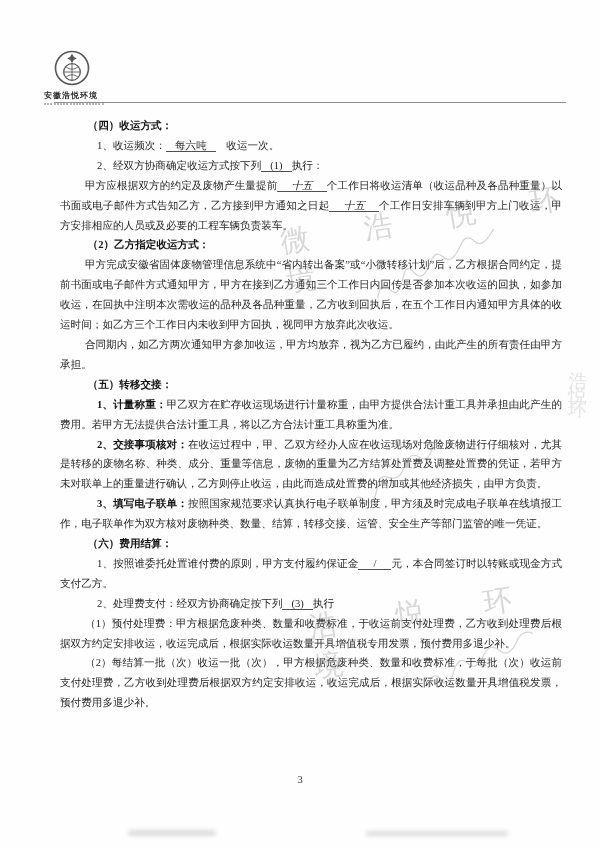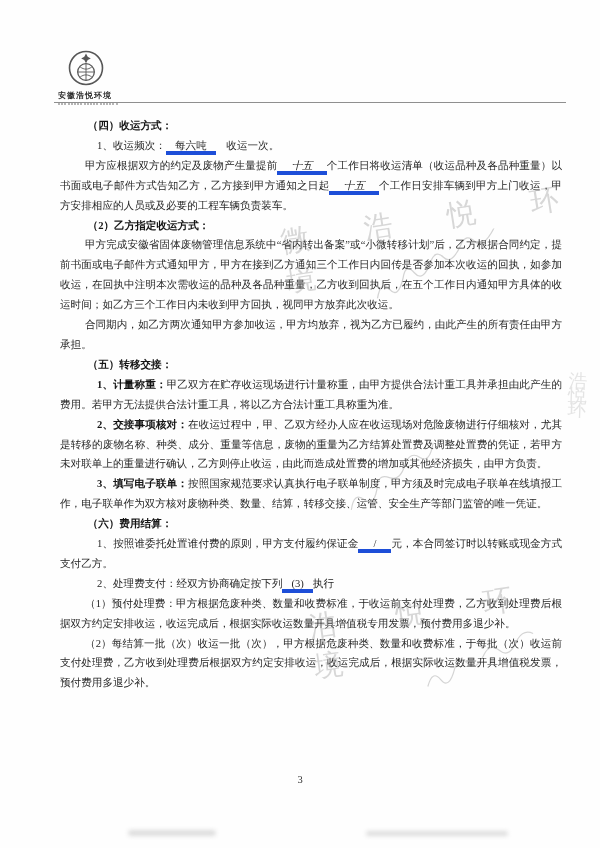--- a/index.html
+++ b/index.html
@@ -5,39 +5,39 @@
   html,body { margin:0; padding:0; }
   body {
     width:600px; height:848px;
     background:#ffffff;
     font-family:"Liberation Serif","DejaVu Serif",serif;
     position:relative; overflow:hidden;
   }
   .page { position:absolute; inset:0; background:#fefefe; }
 
   
-  .logo-wrap { position:absolute; left:58px; top:48px; width:120px; }
+  .logo-wrap { position:absolute; left:44px; top:48px; width:120px; }
   .logo-emblem { display:block; margin-left:8px; opacity:0.85; }
   .logo-name { font-size:8px; font-weight:bold; letter-spacing:1px; color:#2d2d2d;
                margin-top:2px; white-space:nowrap; font-family:"Liberation Sans",sans-serif; }
   .logo-sub { width:60px; height:2.5px; margin-top:1.5px;
               background:repeating-linear-gradient(90deg,#b5b5b5 0 2px,transparent 2px 3.2px); }
   .header-rule { position:absolute; left:54px; right:34px; top:102px; height:1px; background:#8f8f8f; }
 
   
   .doc-body {
     position:absolute; left:60px; top:116px; width:502px;
     font-size:10.6px; line-height:19.9px; color:#262626;
     text-align:justify; text-justify:inter-ideograph;
   }
   .doc-body p { margin:0; text-indent:2.35em; }
   .doc-body p.num  { text-indent:3.5em; }
   .doc-body p.head { text-indent:2.6em; font-weight:bold; color:#141414; }
   .lead  { font-weight:bold; color:#141414; }
-  .blank { border-bottom:4px solid #1d4ed8; white-space:nowrap; }
+  .blank { border-bottom:1px solid #1d4ed8; white-space:nowrap; }
   .pad-s { padding:0 14px;font-style:italic; }
   .pad-m { padding:0 9px; }
   .pad-l { padding:0 15px; }
 
   
   .page-number { position:absolute; left:0; right:0; top:774px; text-align:center;
                  font-size:10.5px; color:#333; }
 
   
   .wm { position:absolute; color:#7e7e7e; pointer-events:none;
@@ -75,20 +75,21 @@
     <div class="logo-sub"></div>
   </div>
   <div class="header-rule"></div>
 
   <div class="doc-body">
 
     <p class="head">（四）收运方式：</p>
 
     <p class="num"><span>1、收运频次：</span><span class="blank pad-m">每六吨</span><span>　收运一次。</span></p>
 
+    <p class="num"><span>2、经双方协商确定收运方式按下列</span><span class="blank pad-m">(1)</span><span>执行：</span></p>
 
 
     <p><span>甲方应根据双方的约定及废物产生量提前</span><span class="blank pad-s">十五</span><span>个工作日将收运清单（收运品种及各品种重量）以书面或电子邮件方式告知乙方，乙方接到甲方通知之日起</span><span class="blank pad-s">十五</span><span>个工作日安排车辆到甲方上门收运，甲方安排相应的人员或及必要的工程车辆负责装车。</span></p>
 
     <p class="head">（2）乙方指定收运方式：</p>
 
     <p>甲方完成安徽省固体废物管理信息系统中“省内转出备案”或“小微转移计划”后，乙方根据合同约定，提前书面或电子邮件方式通知甲方，甲方在接到乙方通知三个工作日内回传是否参加本次收运的回执，如参加收运，在回执中注明本次需收运的品种及各品种重量，乙方收到回执后，在五个工作日内通知甲方具体的收运时间；如乙方三个工作日内未收到甲方回执，视同甲方放弃此次收运。</p>
 
     <p>合同期内，如乙方两次通知甲方参加收运，甲方均放弃，视为乙方已履约，由此产生的所有责任由甲方承担。</p>
 

